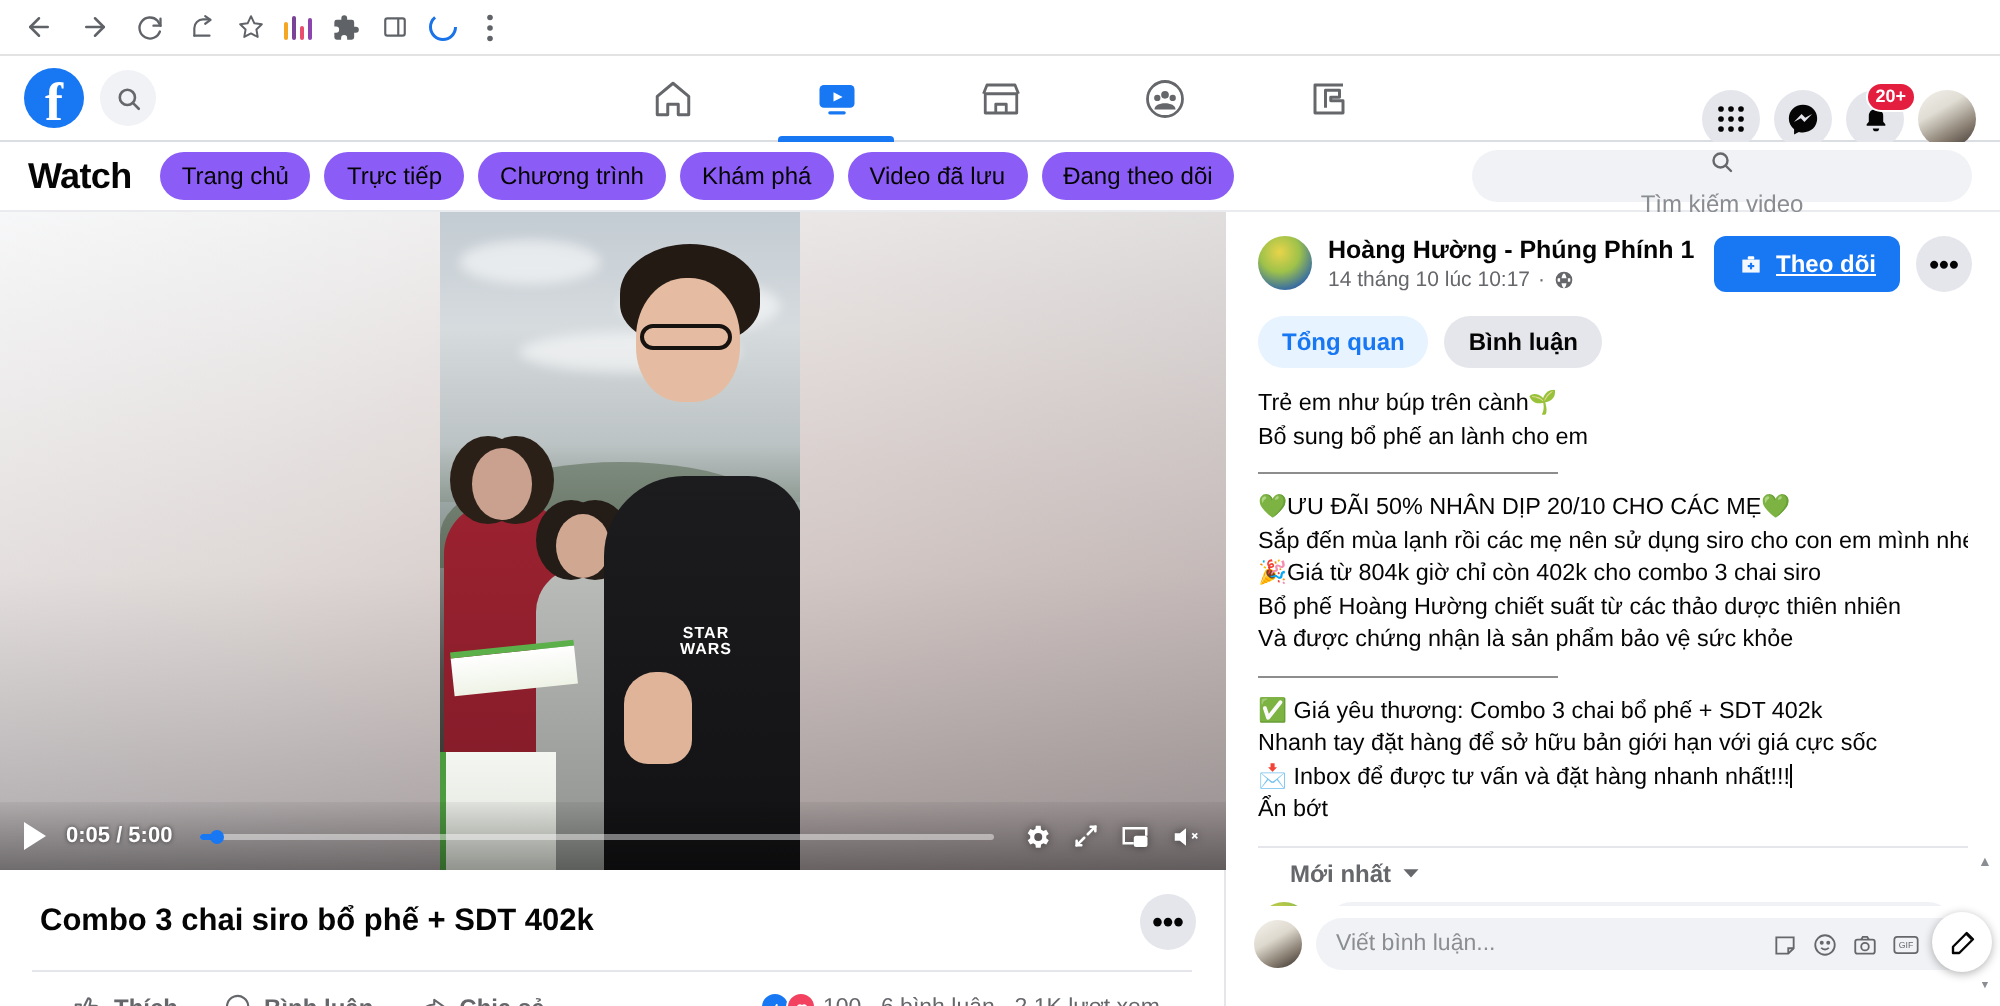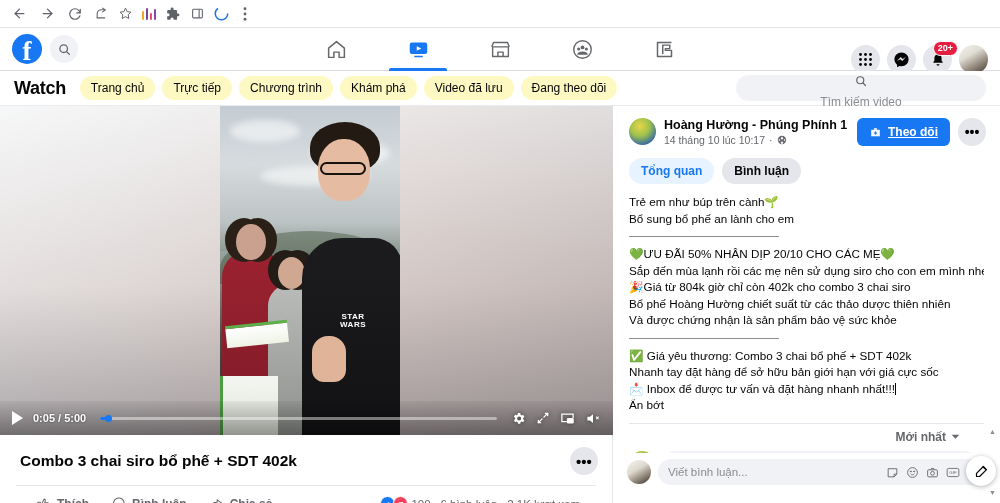--- a/index.html
+++ b/index.html
@@ -90,21 +90,21 @@
   .watch-bar {
     position: absolute; top: 71px; left: 0; width: 1000px; height: 35px;
     background: #fff; display: flex; align-items: center; padding: 0 14px;
     border-bottom: 1px solid #e9ebee;
   }
   .watch-title {
     font-size: 18px; font-weight: bold; color: #050505;
     letter-spacing: -0.3px; margin-right: 14px;
   }
   .pill {
-    background: #fef9c3; border-radius: 14px; padding: 5px 11px;
+    background: #8b5cf6; border-radius: 14px; padding: 5px 11px;
     font-size: 12px; color: #050505; margin-right: 7px; white-space: nowrap;
   }
   .video-search {
     margin-left: auto; width: 250px; height: 26px; background: #f0f2f5;
     border-radius: 14px; display: flex; align-items: center;
     padding: 0 12px; gap: 8px; color: #65676b; flex-direction: column;
   }
   .video-search span.ph { font-size: 12px; color: #8a8d91; }
 
   
@@ -243,21 +243,21 @@
   .tab-pill.active { color: #1877f2; background: #e7f3ff; }
   .tab-pill.plain { background: #e4e6eb; color: #050505; }
   .post-body { padding: 0 16px; font-size: 11.7px; color: #050505;
                line-height: 16.5px; }
   .divider-line { width: 150px; border-top: 1px solid #8d8d8d; margin: 9px 0; }
   .post-line { white-space: nowrap; overflow: hidden; }
   .see-less { font-size: 11.7px; color: #050505; }
   .caret { display: inline-block; width: 1px; height: 12px;
            background: #050505; vertical-align: -2px; }
 
-  .sort-row { display: flex; justify-content: flex-end; padding: 6px 24px 0 16px;
+  .sort-row { display: flex; justify-content: flex-start; padding: 6px 24px 0 16px;
               border-top: 1px solid #e4e6eb; margin: 9px 16px 0 16px; }
   .sort-label { font-size: 12px; color: #65676b; font-weight: bold;
                 display: flex; align-items: center; gap: 5px; }
   .comment-row { display: flex; align-items: flex-start; padding: 7px 22px 0 16px; }
   .c-ava {
     width: 26px; height: 26px; border-radius: 50%; flex: none; margin-right: 7px;
     background: radial-gradient(circle at 40% 30%, #e8d44a 0%, #9ec24a 40%, #3b6fa0 75%, #1d3f63 100%);
   }
   .c-bubble { background: #f0f2f5; border-radius: 14px; padding: 5px 10px 7px 10px;
               flex: 1; }

